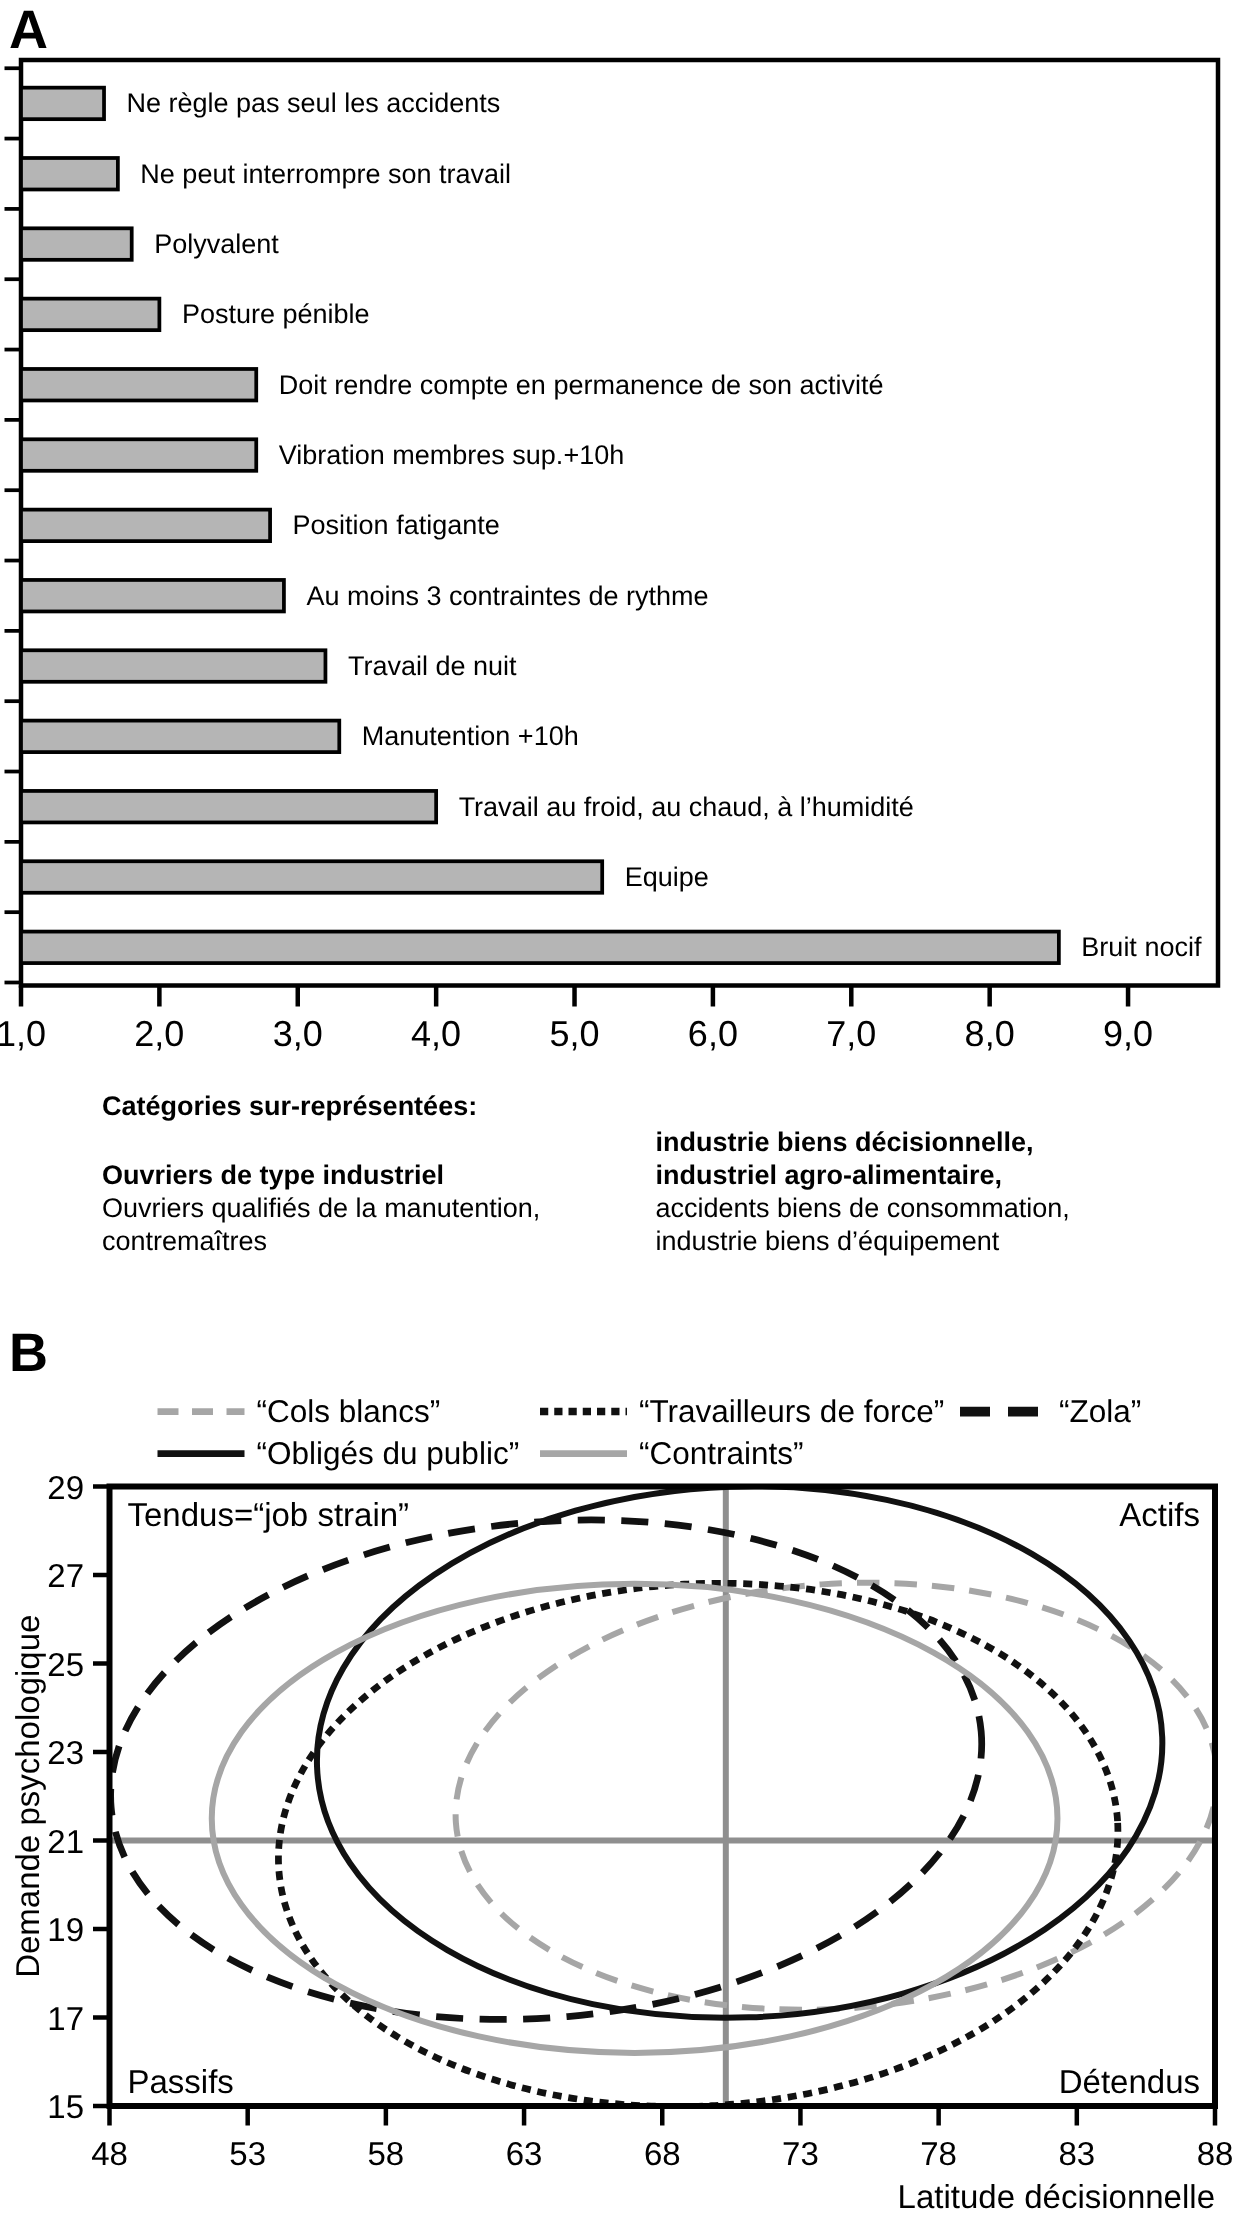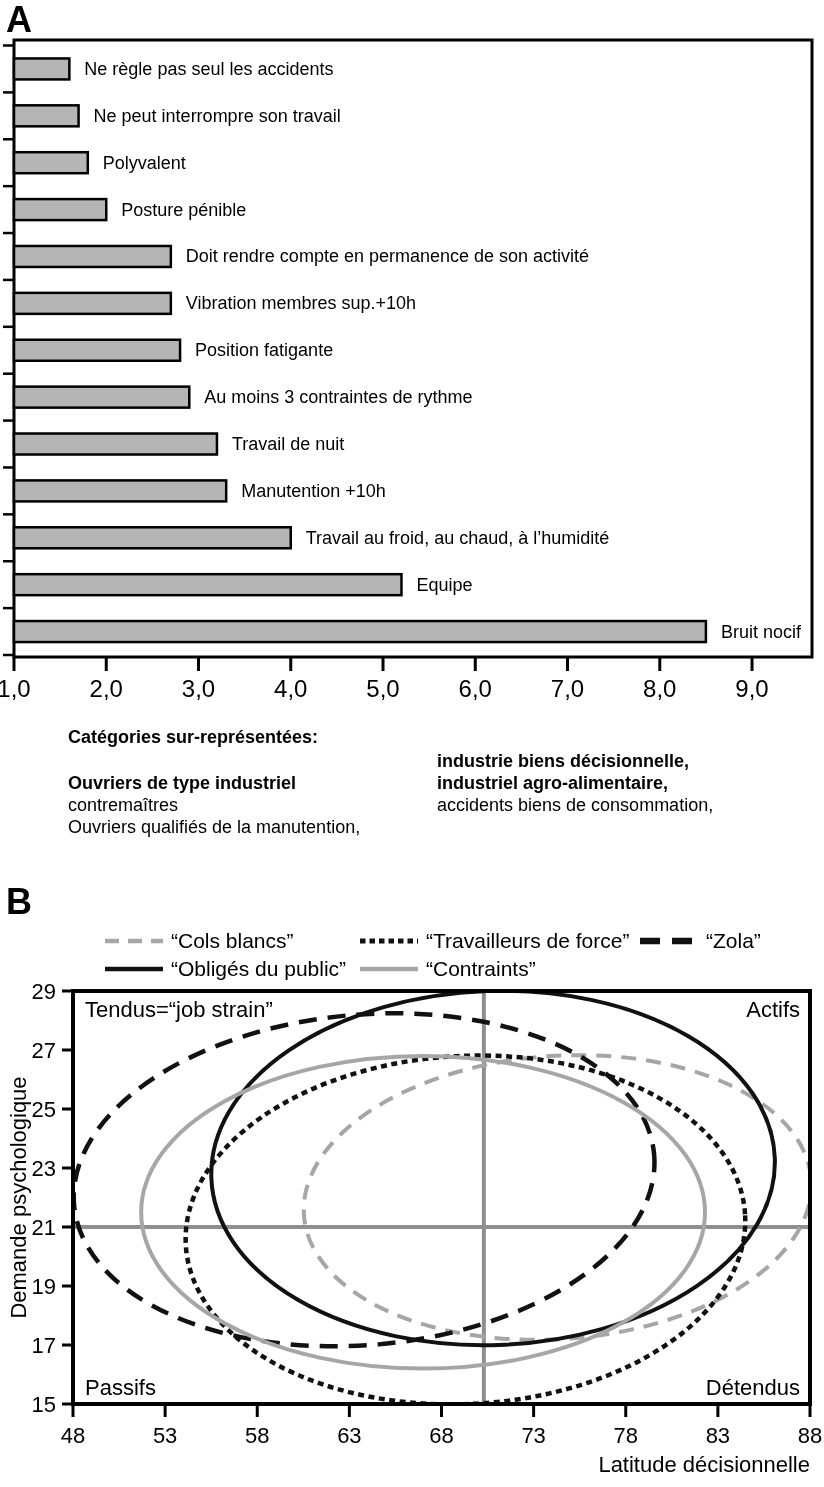--- a/index.html
+++ b/index.html
@@ -80,30 +80,31 @@
       <line x1="659.7803468208093" y1="657" x2="659.7803468208093" y2="671" stroke="#000" stroke-width="3"></line>
       <text x="659.7803468208093" y="697" font-size="24" text-anchor="middle">8,0</text>
       <line x1="752.0346820809249" y1="657" x2="752.0346820809249" y2="671" stroke="#000" stroke-width="3"></line>
       <text x="752.0346820809249" y="697" font-size="24" text-anchor="middle">9,0</text>
     </svg>
 
   <div class="note-col" style="left:68px;top:726px;">
     <div class="note-title">Catégories sur-représentées:</div>
     <div class="note-body" id="noteLeft">
         <div class="note-line bold">Ouvriers de type industriel</div>
+        <div class="note-line">Ouvriers qualifiés de la manutention,</div>
         <div class="note-line">contremaîtres</div>
-        <div class="note-line">Ouvriers qualifiés de la manutention,</div>
       </div>
   </div>
 
   <div class="note-col" style="left:437px;top:726px;">
     <div class="note-body" id="noteRight">
         <div class="note-line bold">industrie biens décisionnelle,</div>
         <div class="note-line bold">industriel agro-alimentaire,</div>
         <div class="note-line">accidents biens de consommation,</div>
+        <div class="note-line">industrie biens d’équipement</div>
       </div>
   </div>
 
   <div id="labelB" class="panel-label">B</div>
 
   <svg id="svgB" width="824" height="607" viewBox="0 0 824 607" style="top:880px;">
       <line x1="105" y1="61" x2="163" y2="61" stroke="#a6a6a6" stroke-width="4.5" stroke-dasharray="14 9"></line>
       <text x="171" y="68" font-size="21">“Cols blancs”</text>
       <line x1="360" y1="61" x2="418" y2="61" stroke="#111111" stroke-width="5" stroke-dasharray="5.5 4"></line>
       <text x="426" y="68" font-size="21">“Travailleurs de force”</text>

